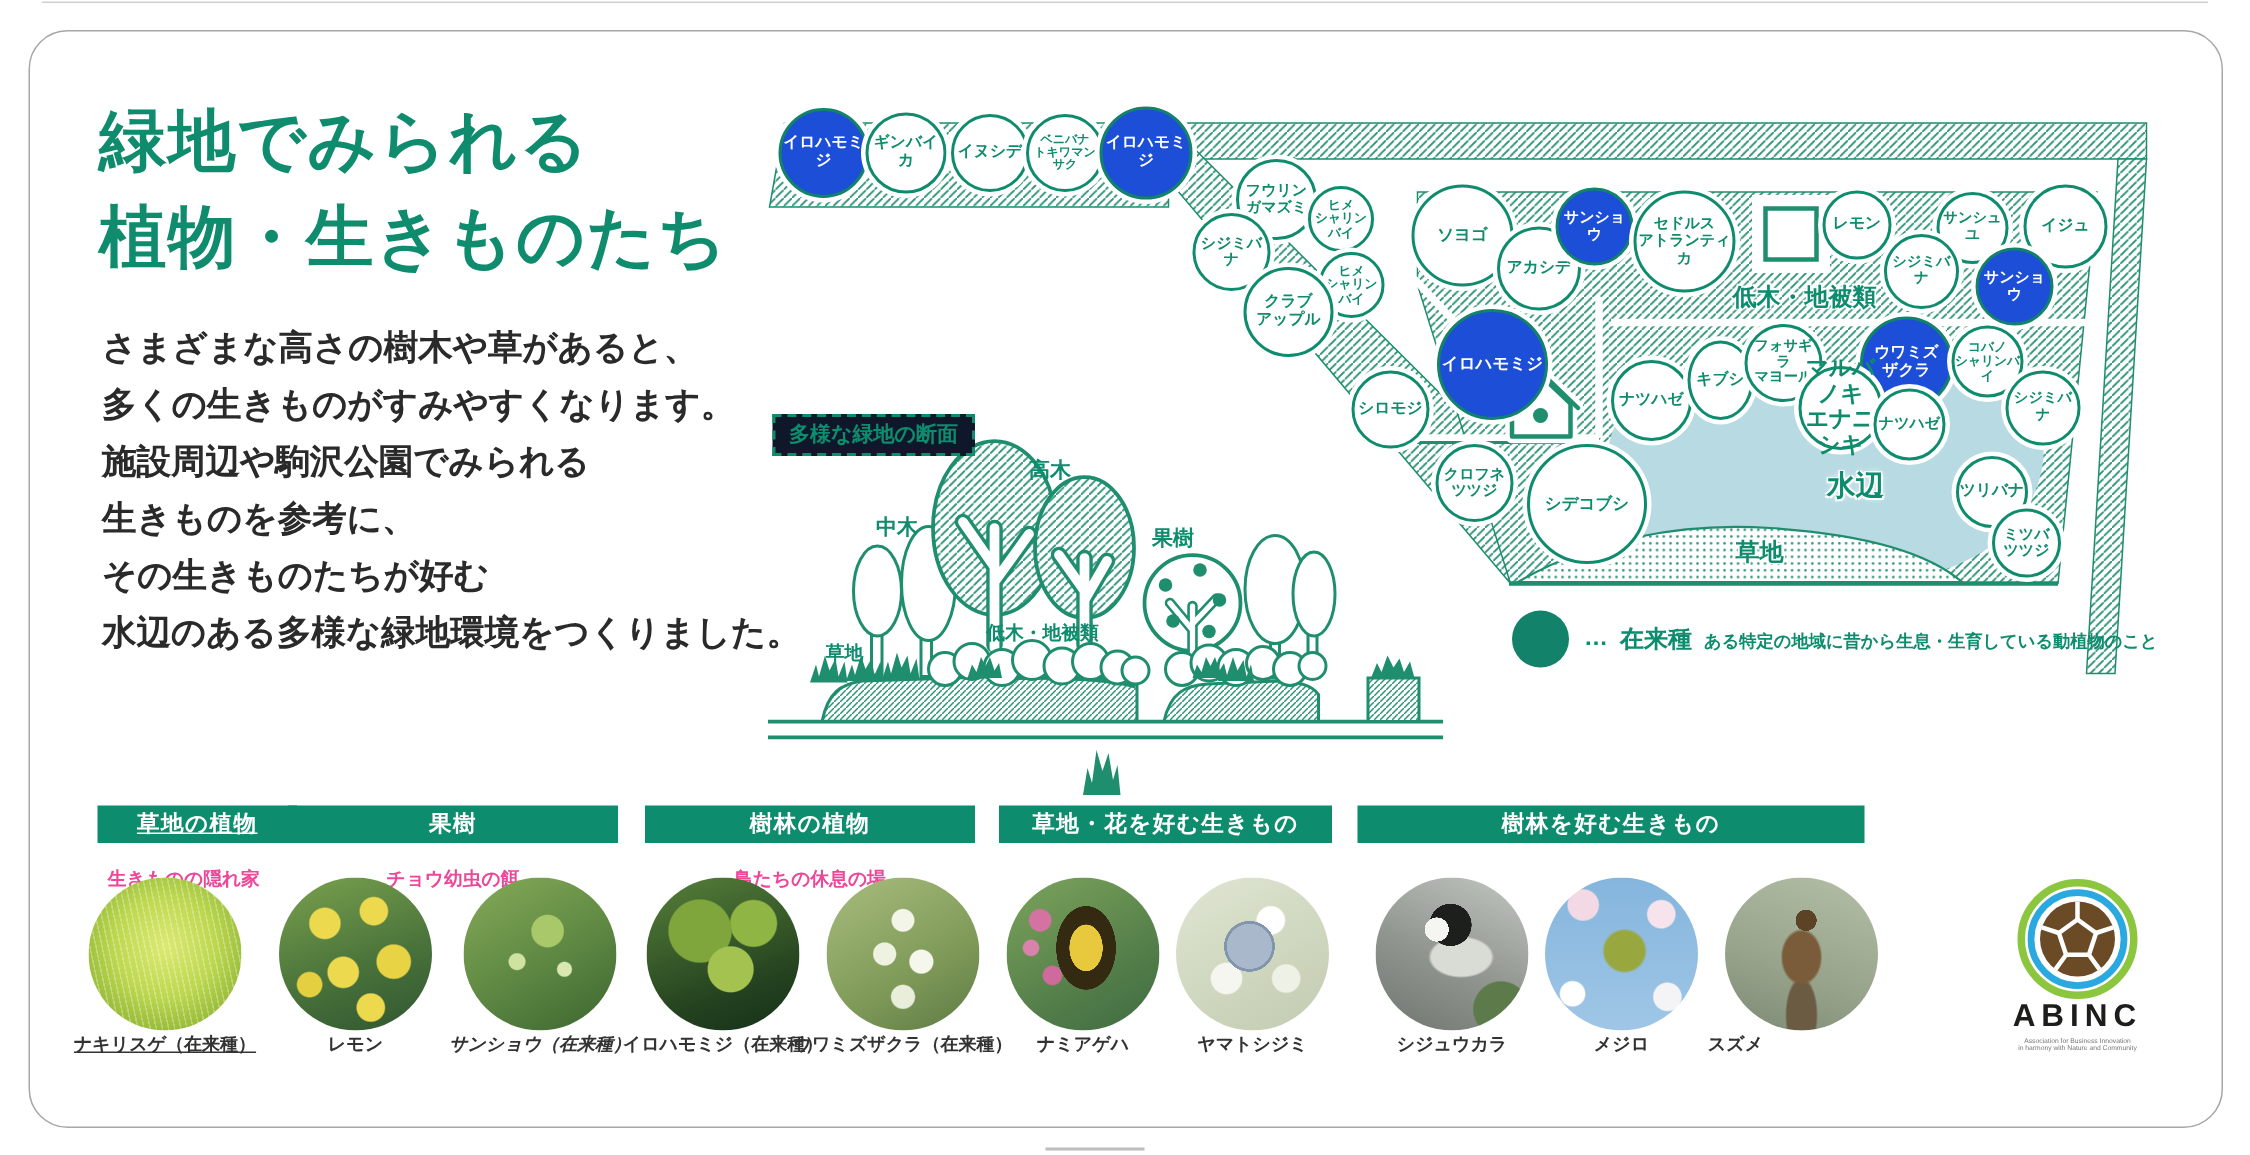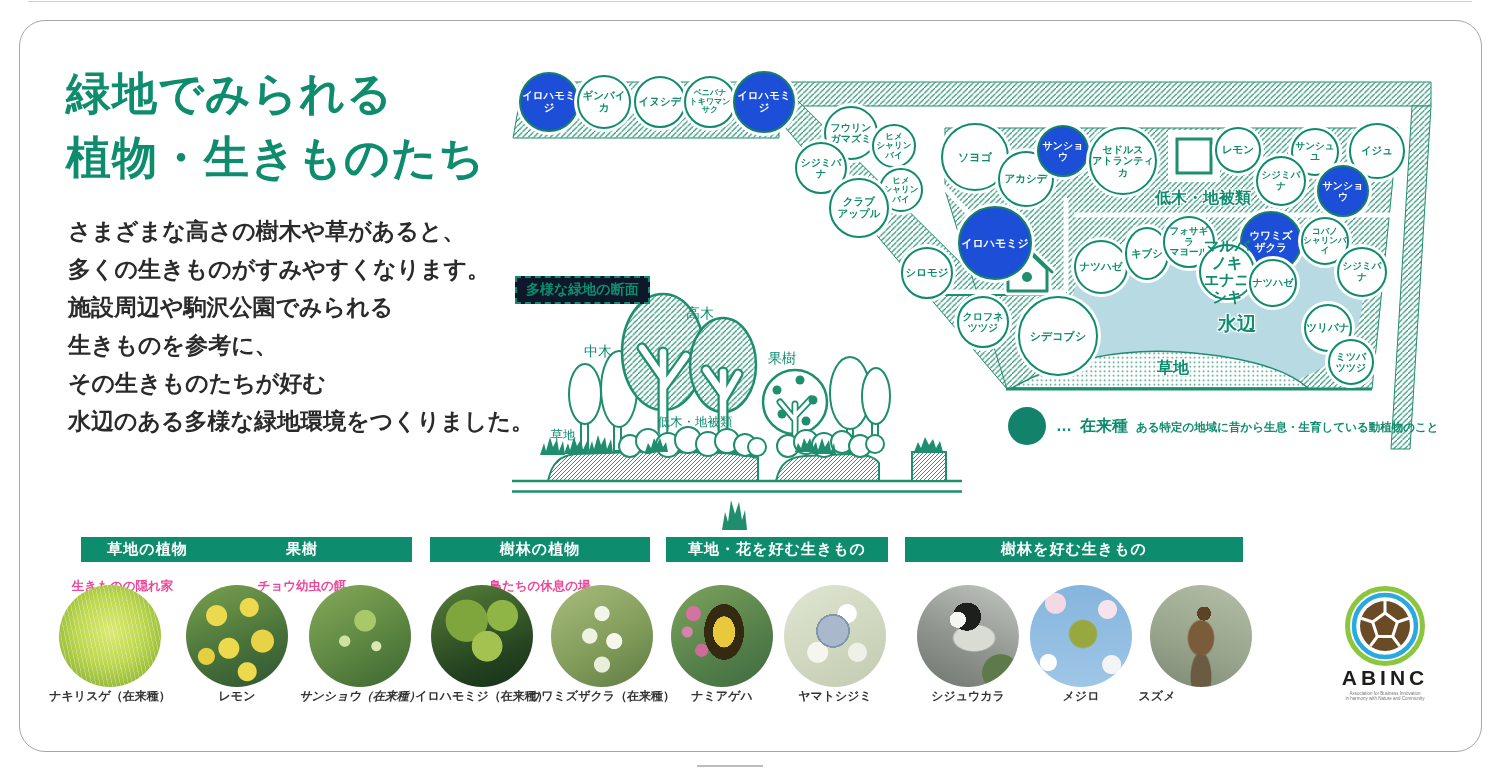--- a/index.html
+++ b/index.html
@@ -31,21 +31,21 @@
   #lbl-grass-map{left:1123px;top:358px;width:100px;font-size:16px;}
   
   #legend{left:1008px;top:406px;height:40px;display:flex;align-items:center;z-index:4;}
   #legend .legend-dot{width:38px;height:38px;border-radius:50%;background:#12826a;flex:0 0 auto;}
   #legend .legend-dots{color:#0e8c6e;font-weight:800;font-size:16px;margin-left:10px;}
   #legend .legend-term{color:#0e8c6e;font-weight:800;font-size:16px;margin-left:8px;}
   #legend .legend-desc{color:#0e8c6e;font-weight:800;font-size:11.5px;margin-left:8px;margin-top:3px;}
   
   #section-title-box{left:515px;top:276px;z-index:4;border:2px dashed #0e8c6e;color:#0e8c6e;
     font-weight:800;font-size:14px;padding:3px 9px;background:#0f172a;}
-  .slabel{position:absolute;color:#0e8c6e;font-weight:400;text-align:center;z-index:4;}
+  .slabel{position:absolute;color:#0e8c6e;font-weight:700;text-align:center;z-index:4;}
   #slbl-tall{left:670px;top:305px;width:60px;font-size:14px;}
   #slbl-mid{left:568px;top:343px;width:60px;font-size:14px;}
   #slbl-fruit{left:752px;top:350px;width:60px;font-size:14px;}
   #slbl-shrub{left:635px;top:414px;width:120px;font-size:12.5px;}
   #slbl-grass{left:533px;top:427px;width:60px;font-size:12.5px;}
   
   .bar{position:absolute;top:537px;height:25px;background:#0e8c6e;color:#fff;display:flex;
     align-items:center;justify-content:center;font-size:15px;font-weight:bold;z-index:2;letter-spacing:1px;}
   .subtitle{position:absolute;top:565px;font-size:12.5px;font-weight:800;color:#ec4899;
     text-align:center;z-index:2;margin-top:13px;}
@@ -343,24 +343,24 @@
 </div>
 
 <div class="abs" id="section-title-box">多様な緑地の断面</div>
 <div class="slabel" id="slbl-tall">高木</div>
 <div class="slabel" id="slbl-mid">中木</div>
 <div class="slabel" id="slbl-fruit">果樹</div>
 <div class="slabel" id="slbl-shrub">低木・地被類</div>
 <div class="slabel" id="slbl-grass">草地</div>
 
 <div class="abs" id="categories" style="left:0;top:0;width:1500px;height:770px;pointer-events:none;">
-    <div class="bar" style="left: 81px; width: 133px;">草地の植物</div>
+    <div class="bar" style="left: 65px; width: 133px; text-decoration: underline;">草地の植物</div>
     <div class="subtitle" style="left: 65px; width: 115px;">生きものの隠れ家</div>
     <div class="photo ph-nakirisuge" style="left: 59px;"></div>
-    <div class="caption" style="left: 25px;">ナキリスゲ（在来種）</div>
+    <div class="caption" style="left: 25px; text-decoration: underline;">ナキリスゲ（在来種）</div>
     <div class="bar" style="left: 192px; width: 220px;">果樹</div>
     <div class="subtitle" style="left: 192px; width: 220px;">チョウ幼虫の餌</div>
     <div class="photo ph-lemon" style="left: 186px;"></div>
     <div class="caption" style="left: 152px;">レモン</div>
     <div class="photo ph-sansho" style="left: 309px;"></div>
     <div class="caption" style="left: 275px; font-style: italic;">サンショウ（在来種）</div>
     <div class="bar" style="left: 430px; width: 220px;">樹林の植物</div>
     <div class="subtitle" style="left: 430px; width: 220px;">鳥たちの休息の場</div>
     <div class="photo ph-momiji" style="left: 431px;"></div>
     <div class="caption" style="left: 397px;">イロハモミジ（在来種）</div>

